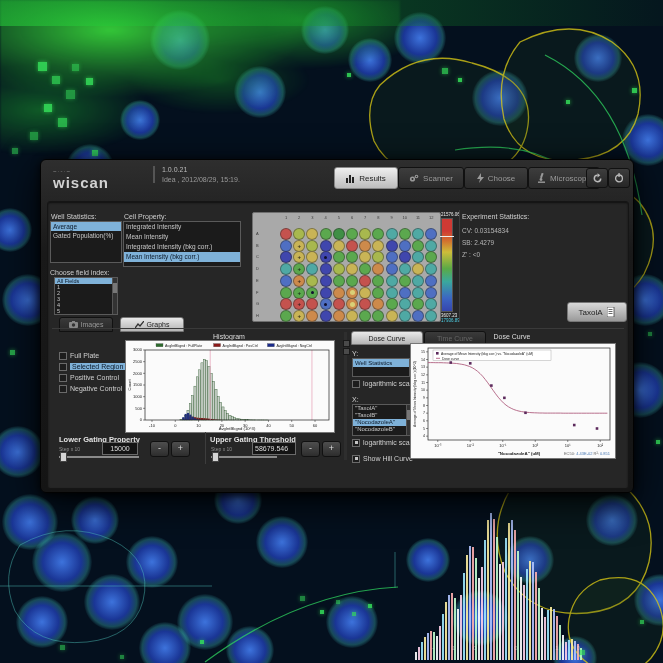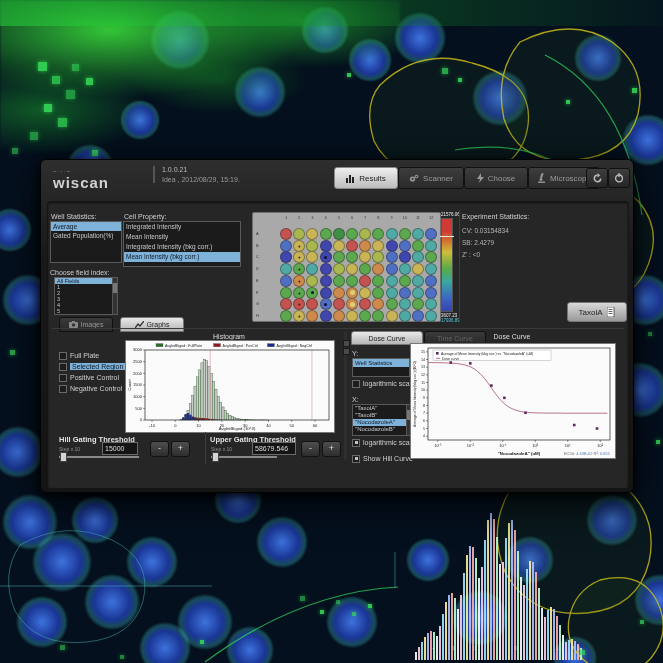--- a/index.html
+++ b/index.html
@@ -632,27 +632,27 @@
             <text x="5" y="44" font-size="4.2" text-anchor="middle" fill="#222" transform="rotate(-90 5 44)">Count</text>
             <rect x="30" y="2.6" width="7" height="3.2" fill="#2d6b2d" stroke="#555" stroke-width="0.3"></rect>
             <text x="39" y="5.6" font-size="3.6" fill="#222">AvgIntBkgnd : FullPlate</text>
             <rect x="87.55000000000001" y="2.6" width="7" height="3.2" fill="#8b1a1a" stroke="#555" stroke-width="0.3"></rect>
             <text x="96.55000000000001" y="5.6" font-size="3.6" fill="#222">AvgIntBkgnd : PosCtrl</text>
             <rect x="141.4" y="2.6" width="7" height="3.2" fill="#1a2a8b" stroke="#555" stroke-width="0.3"></rect>
             <text x="150.4" y="5.6" font-size="3.6" fill="#222">AvgIntBkgnd : NegCtrl</text>
           </svg>
       </div>
 
-      <div class="threshlbl" style="position:absolute;left:11px;top:233px;">Hill Gating Threshold</div>
+      <div class="threshlbl" style="position:absolute;left:11px;top:233px;">Lower Gating Property</div>
       <div class="tiny" style="position:absolute;left:11px;top:244px;">Step x 10</div>
       <div class="slider" style="left:11px;top:250px;width:80px;">
           <div class="track"></div>
           <div class="handle" style="left:1px;"></div>
         </div>
-      <input class="valbox" style="left: 54px; top: 240px;" value="15000">
+      <input class="valbox" style="left: 54px; top: 240px; text-align: center;" value="15000">
       <div class="stepbtn" style="left:102px;top:239px;">-</div>
       <div class="stepbtn" style="left:123px;top:239px;">+</div>
       <div id="vdiv2"></div>
       <div class="threshlbl" style="position:absolute;left:162px;top:233px;">Upper Gating Threshold</div>
       <div class="tiny" style="position:absolute;left:163px;top:244px;">Step x 10</div>
       <div class="slider" style="left:163px;top:250px;width:66px;">
           <div class="track"></div>
           <div class="handle" style="left:1px;"></div>
         </div>
       <input class="valbox" style="left: 204px; top: 240px; width: 38px;" value="58679.546">

